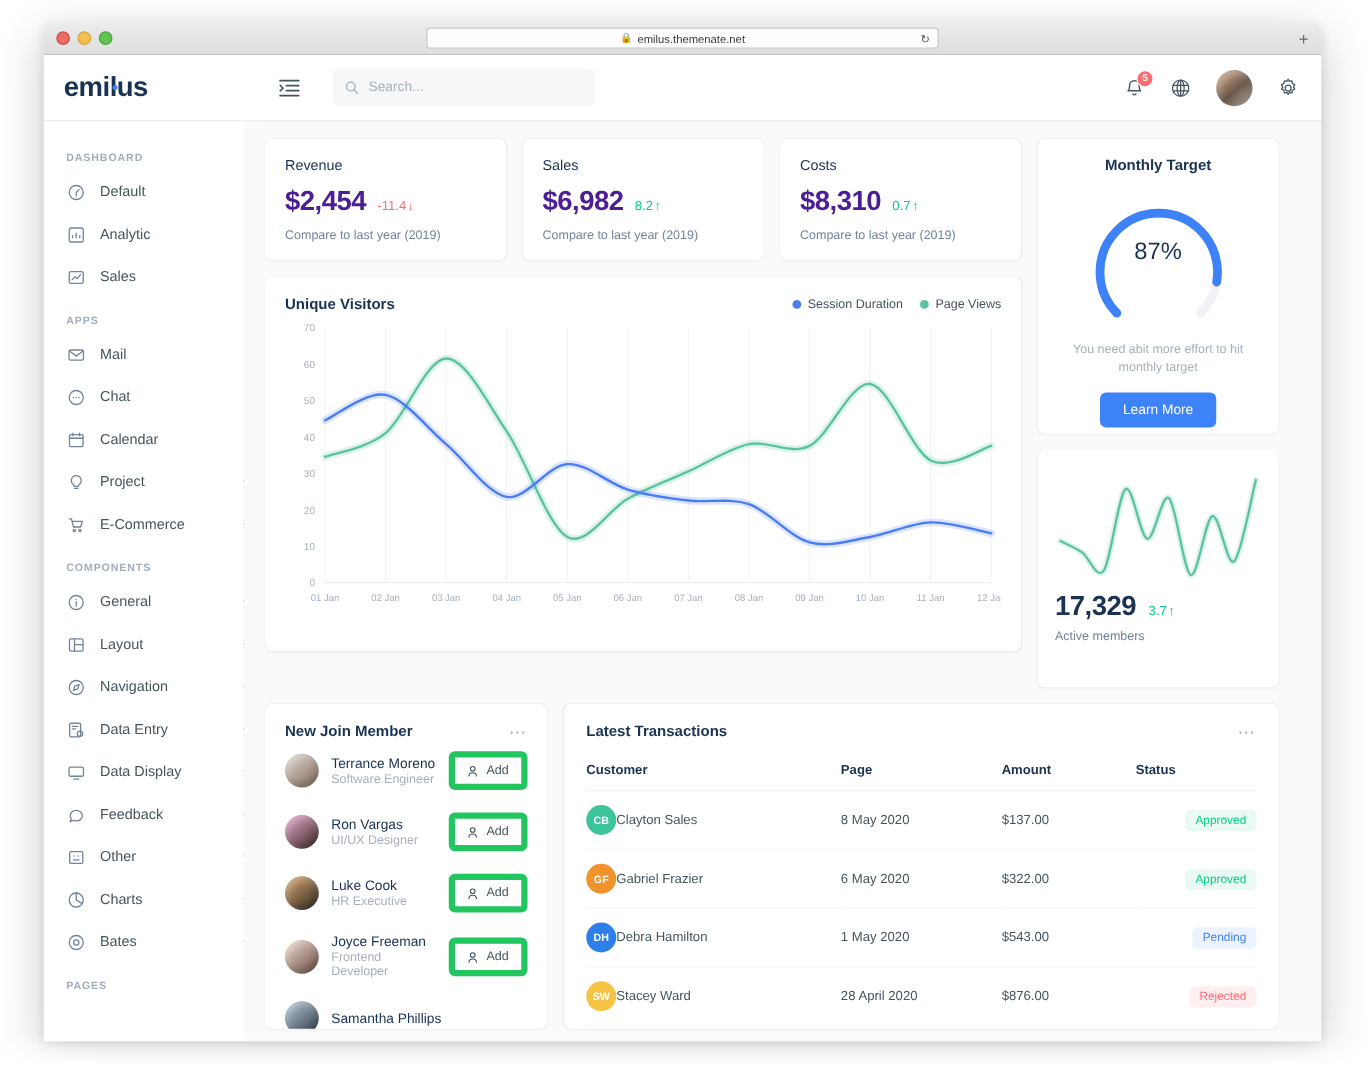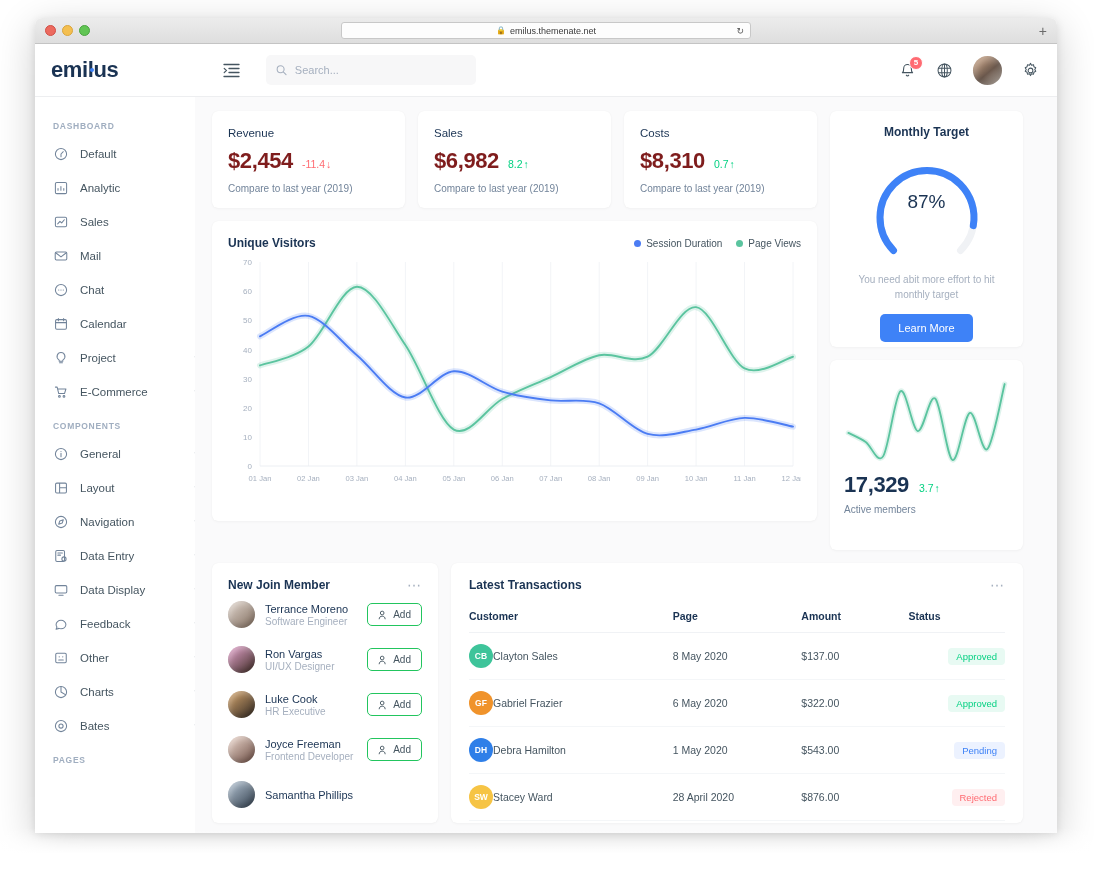--- a/index.html
+++ b/index.html
@@ -164,21 +164,21 @@
   .card {
     background: #fff;
     border-radius: 6px;
     box-shadow: 0 1px 3px rgba(0,0,0,0.035), 0 0 1px rgba(0,0,0,0.06);
   }
   
   #stats-row { width: 605px; display: flex; gap: 13px; }
   .stat-card { flex: 1; padding: 16px 16px 14px 16px; }
   .stat-title { font-size: 11.5px; color: #1a3353; font-weight: 400; }
   .stat-value-line { display: flex; align-items: baseline; gap: 9px; margin-top: 9px; }
-  .stat-value { font-size: 22px; font-weight: 700; color: #7f1d1d; letter-spacing: -0.4px; }
+  .stat-value { font-size: 22px; font-weight: 700; color: #4c1d95; letter-spacing: -0.4px; }
   .stat-delta { font-size: 10.5px; font-weight: 500; display: flex; align-items: center; gap: 1px; }
   .delta-up { color: #04d182; }
   .delta-down { color: #ff6b72; }
   .stat-sub { font-size: 10px; color: #72849a; margin-top: 9px; }
   
   #right-col { width: 194px; display: flex; flex-direction: column; gap: 13px; }
   #target-card { padding: 14px 14px 16px 14px; text-align: center; height: 236px; }
   .card-title { font-size: 12px; font-weight: 700; color: #1a3353; }
   #gauge-wrap { position: relative; width: 130px; height: 118px; margin: 8px auto 0 auto; }
   #gauge-pct {
@@ -210,21 +210,21 @@
   #bottom-row { display: flex; gap: 13px; margin-top: 13px; }
   #members-list-card { width: 226px; padding: 15px 16px 0 16px; height: 260px; overflow: hidden; }
   .card-head { display: flex; align-items: center; }
   .dots-btn { margin-left: auto; color: #a6b0bf; font-size: 14px; letter-spacing: 1px; cursor: pointer; line-height: 0.5; }
   .member-row { display: flex; align-items: center; padding: 9px 0; gap: 10px; }
   .m-avatar { width: 27px; height: 27px; border-radius: 50%; flex: none; box-shadow: inset -2px -3px 5px rgba(0,0,0,.16), inset 2px 3px 5px rgba(255,255,255,.25); }
   .m-name { font-size: 11px; color: #1a3353; font-weight: 500; }
   .m-role { font-size: 10px; color: #a6b0bf; margin-top: 1px; }
   .add-btn {
     margin-left: auto;
-    border: 1px solid #22c55e; background: #fff;
+    border: 5px solid #22c55e; background: #fff;
     border-radius: 5px; padding: 5px 10px;
     font-size: 10px; color: #455560;
     font-family: "Liberation Sans", sans-serif;
     display: flex; align-items: center; gap: 5px; cursor: pointer;
     flex: none;
   }
   #transactions-card { flex: 1; padding: 15px 18px 0 18px; height: 260px; overflow: hidden; }
   #txn-table { width: 100%; border-collapse: collapse; margin-top: 10px; }
   #txn-table th {
     font-size: 10.5px; color: #1a3353; font-weight: 700;
@@ -358,20 +358,21 @@
       <div class="nav-item">
         <span class="nav-ico">
           <svg width="14" height="14" viewBox="0 0 16 16" fill="none" stroke="currentColor" stroke-width="1.2">
               <rect x="1.6" y="2.6" width="12.8" height="10.8" rx="1.6"></rect>
               <path d="M4.2 10.2l2.6-3 2 1.8 3-3.6" stroke-linecap="round" stroke-linejoin="round"></path>
             </svg>
         </span>
         <span>Sales</span>
       </div>
 
+      <div class="nav-group-title">APPS</div>
 
       <div class="nav-item">
         <span class="nav-ico">
           <svg width="14" height="14" viewBox="0 0 16 16" fill="none" stroke="currentColor" stroke-width="1.2">
               <rect x="1.4" y="3.4" width="13.2" height="9.2" rx="1.4"></rect>
               <path d="M1.9 4.3L8 9l6.1-4.7" stroke-linecap="round"></path>
             </svg>
         </span>
         <span>Mail</span>
       </div>

